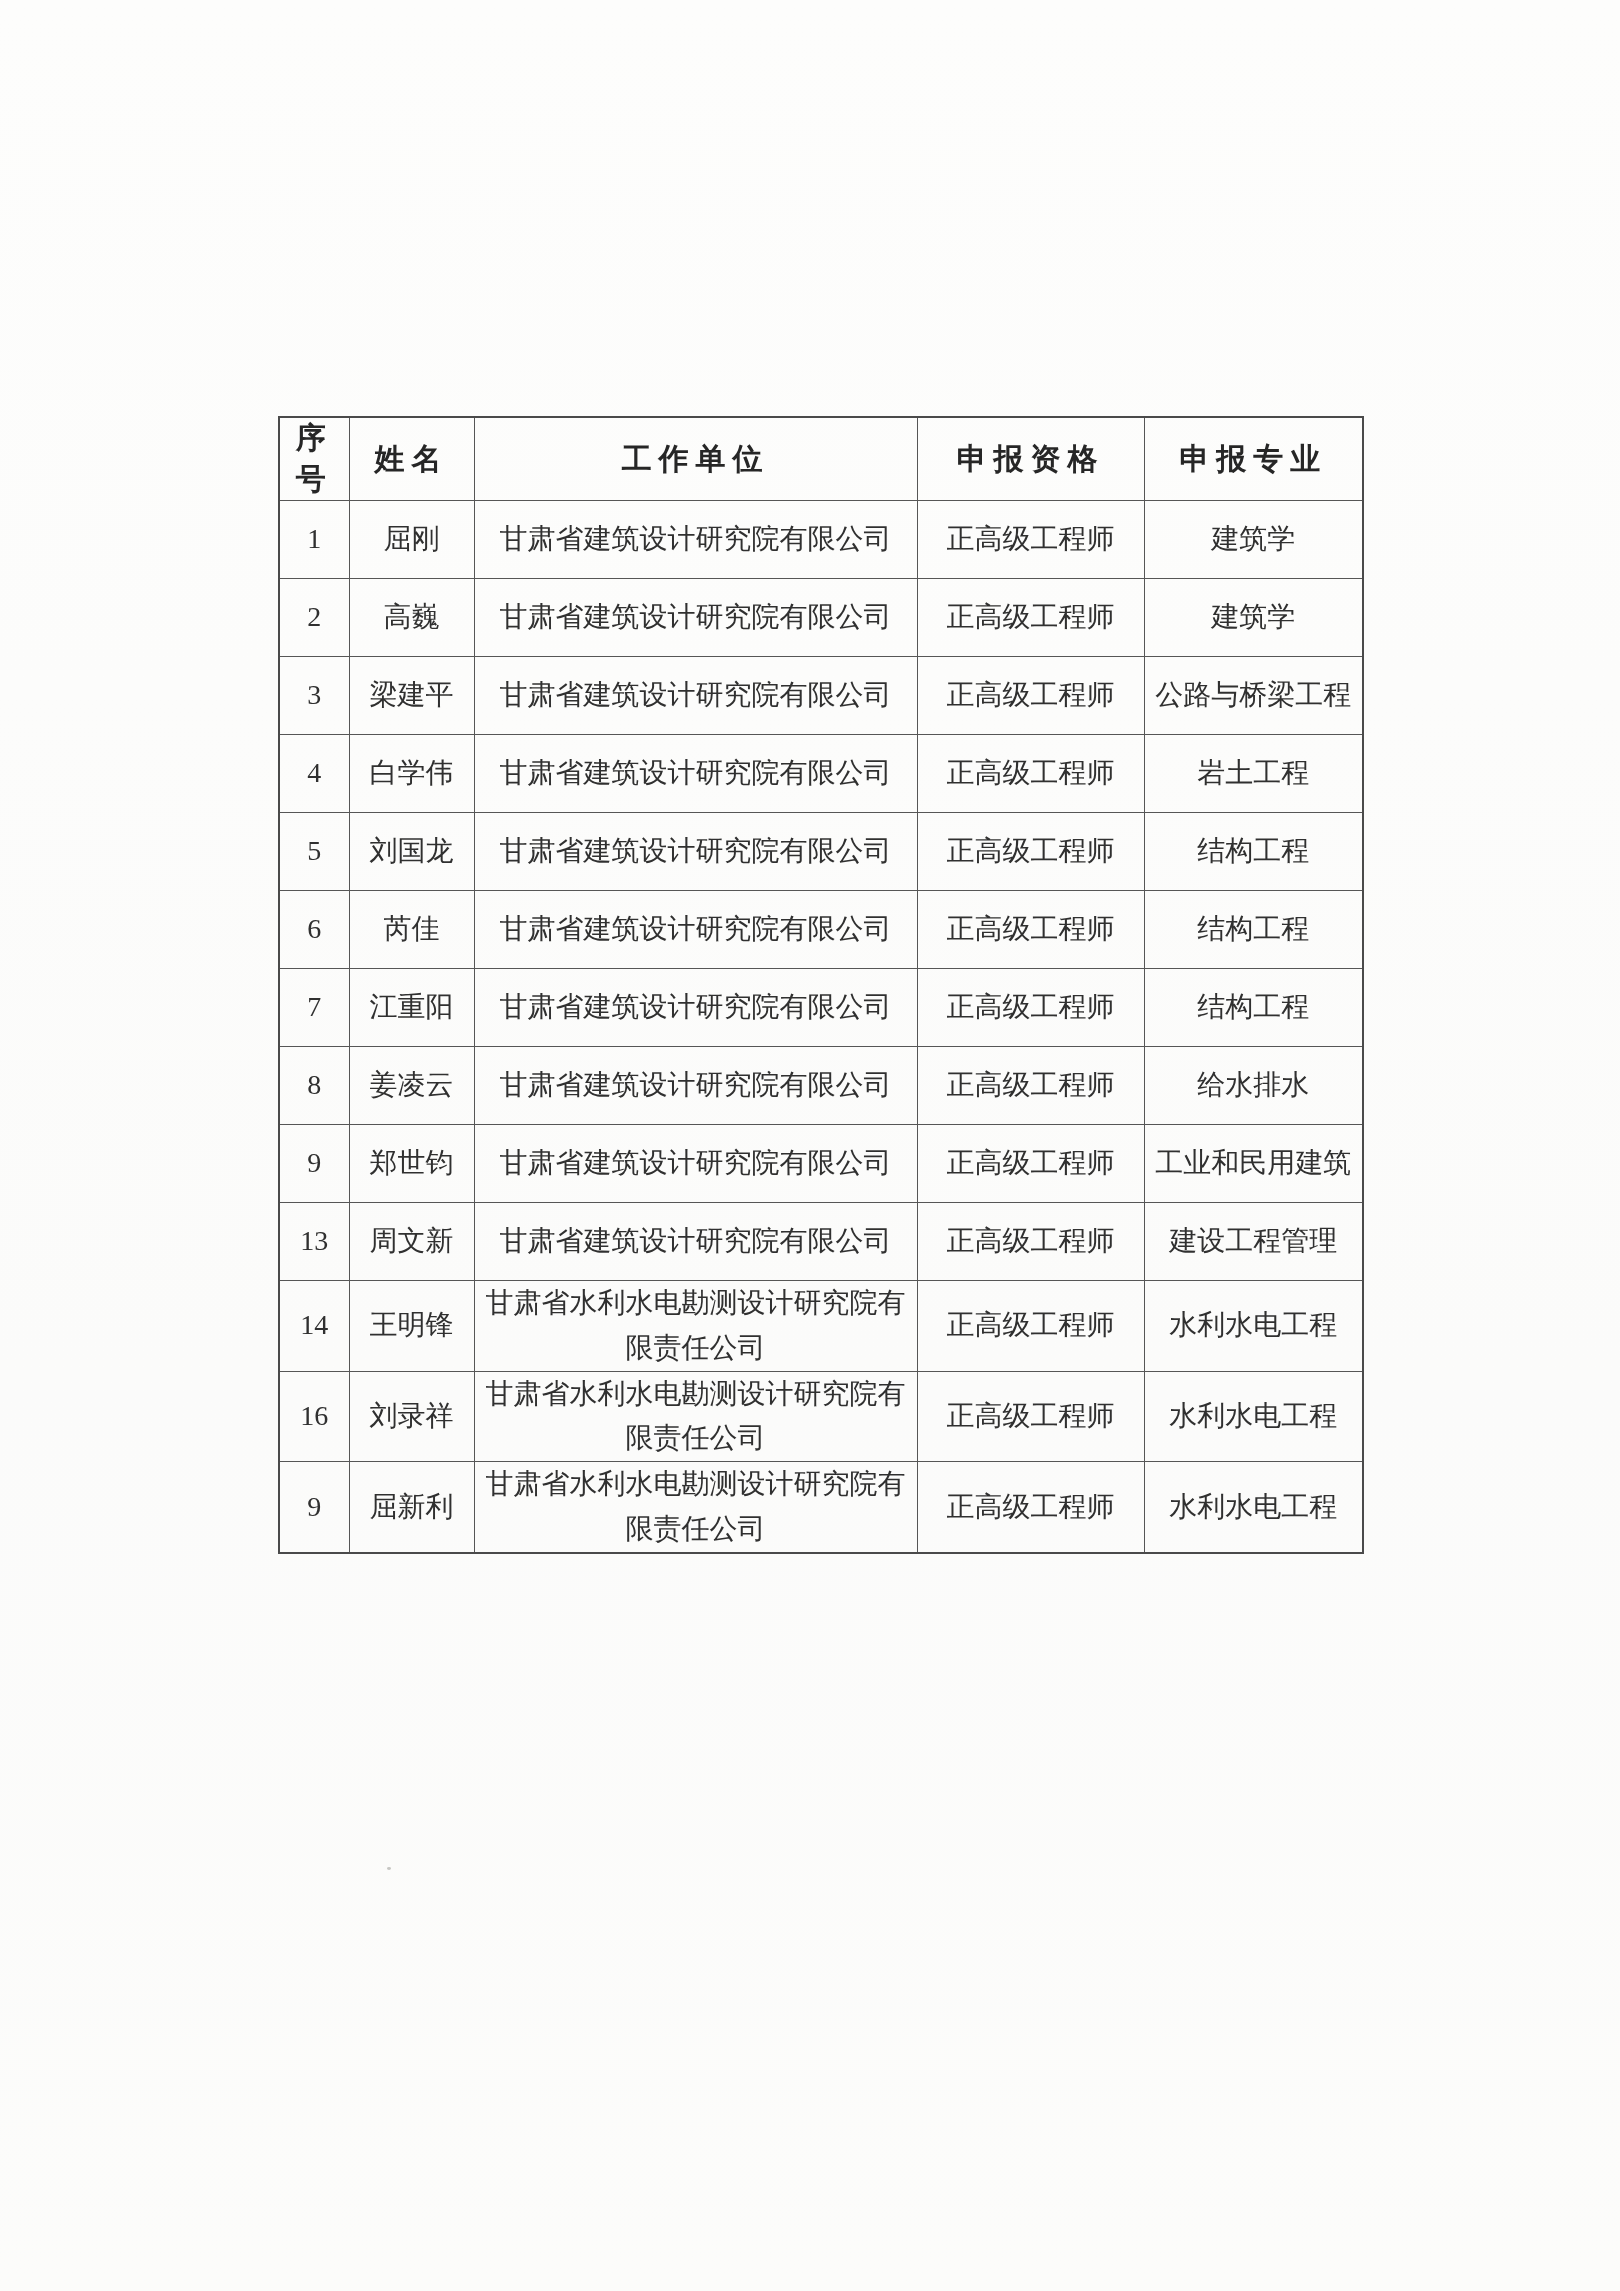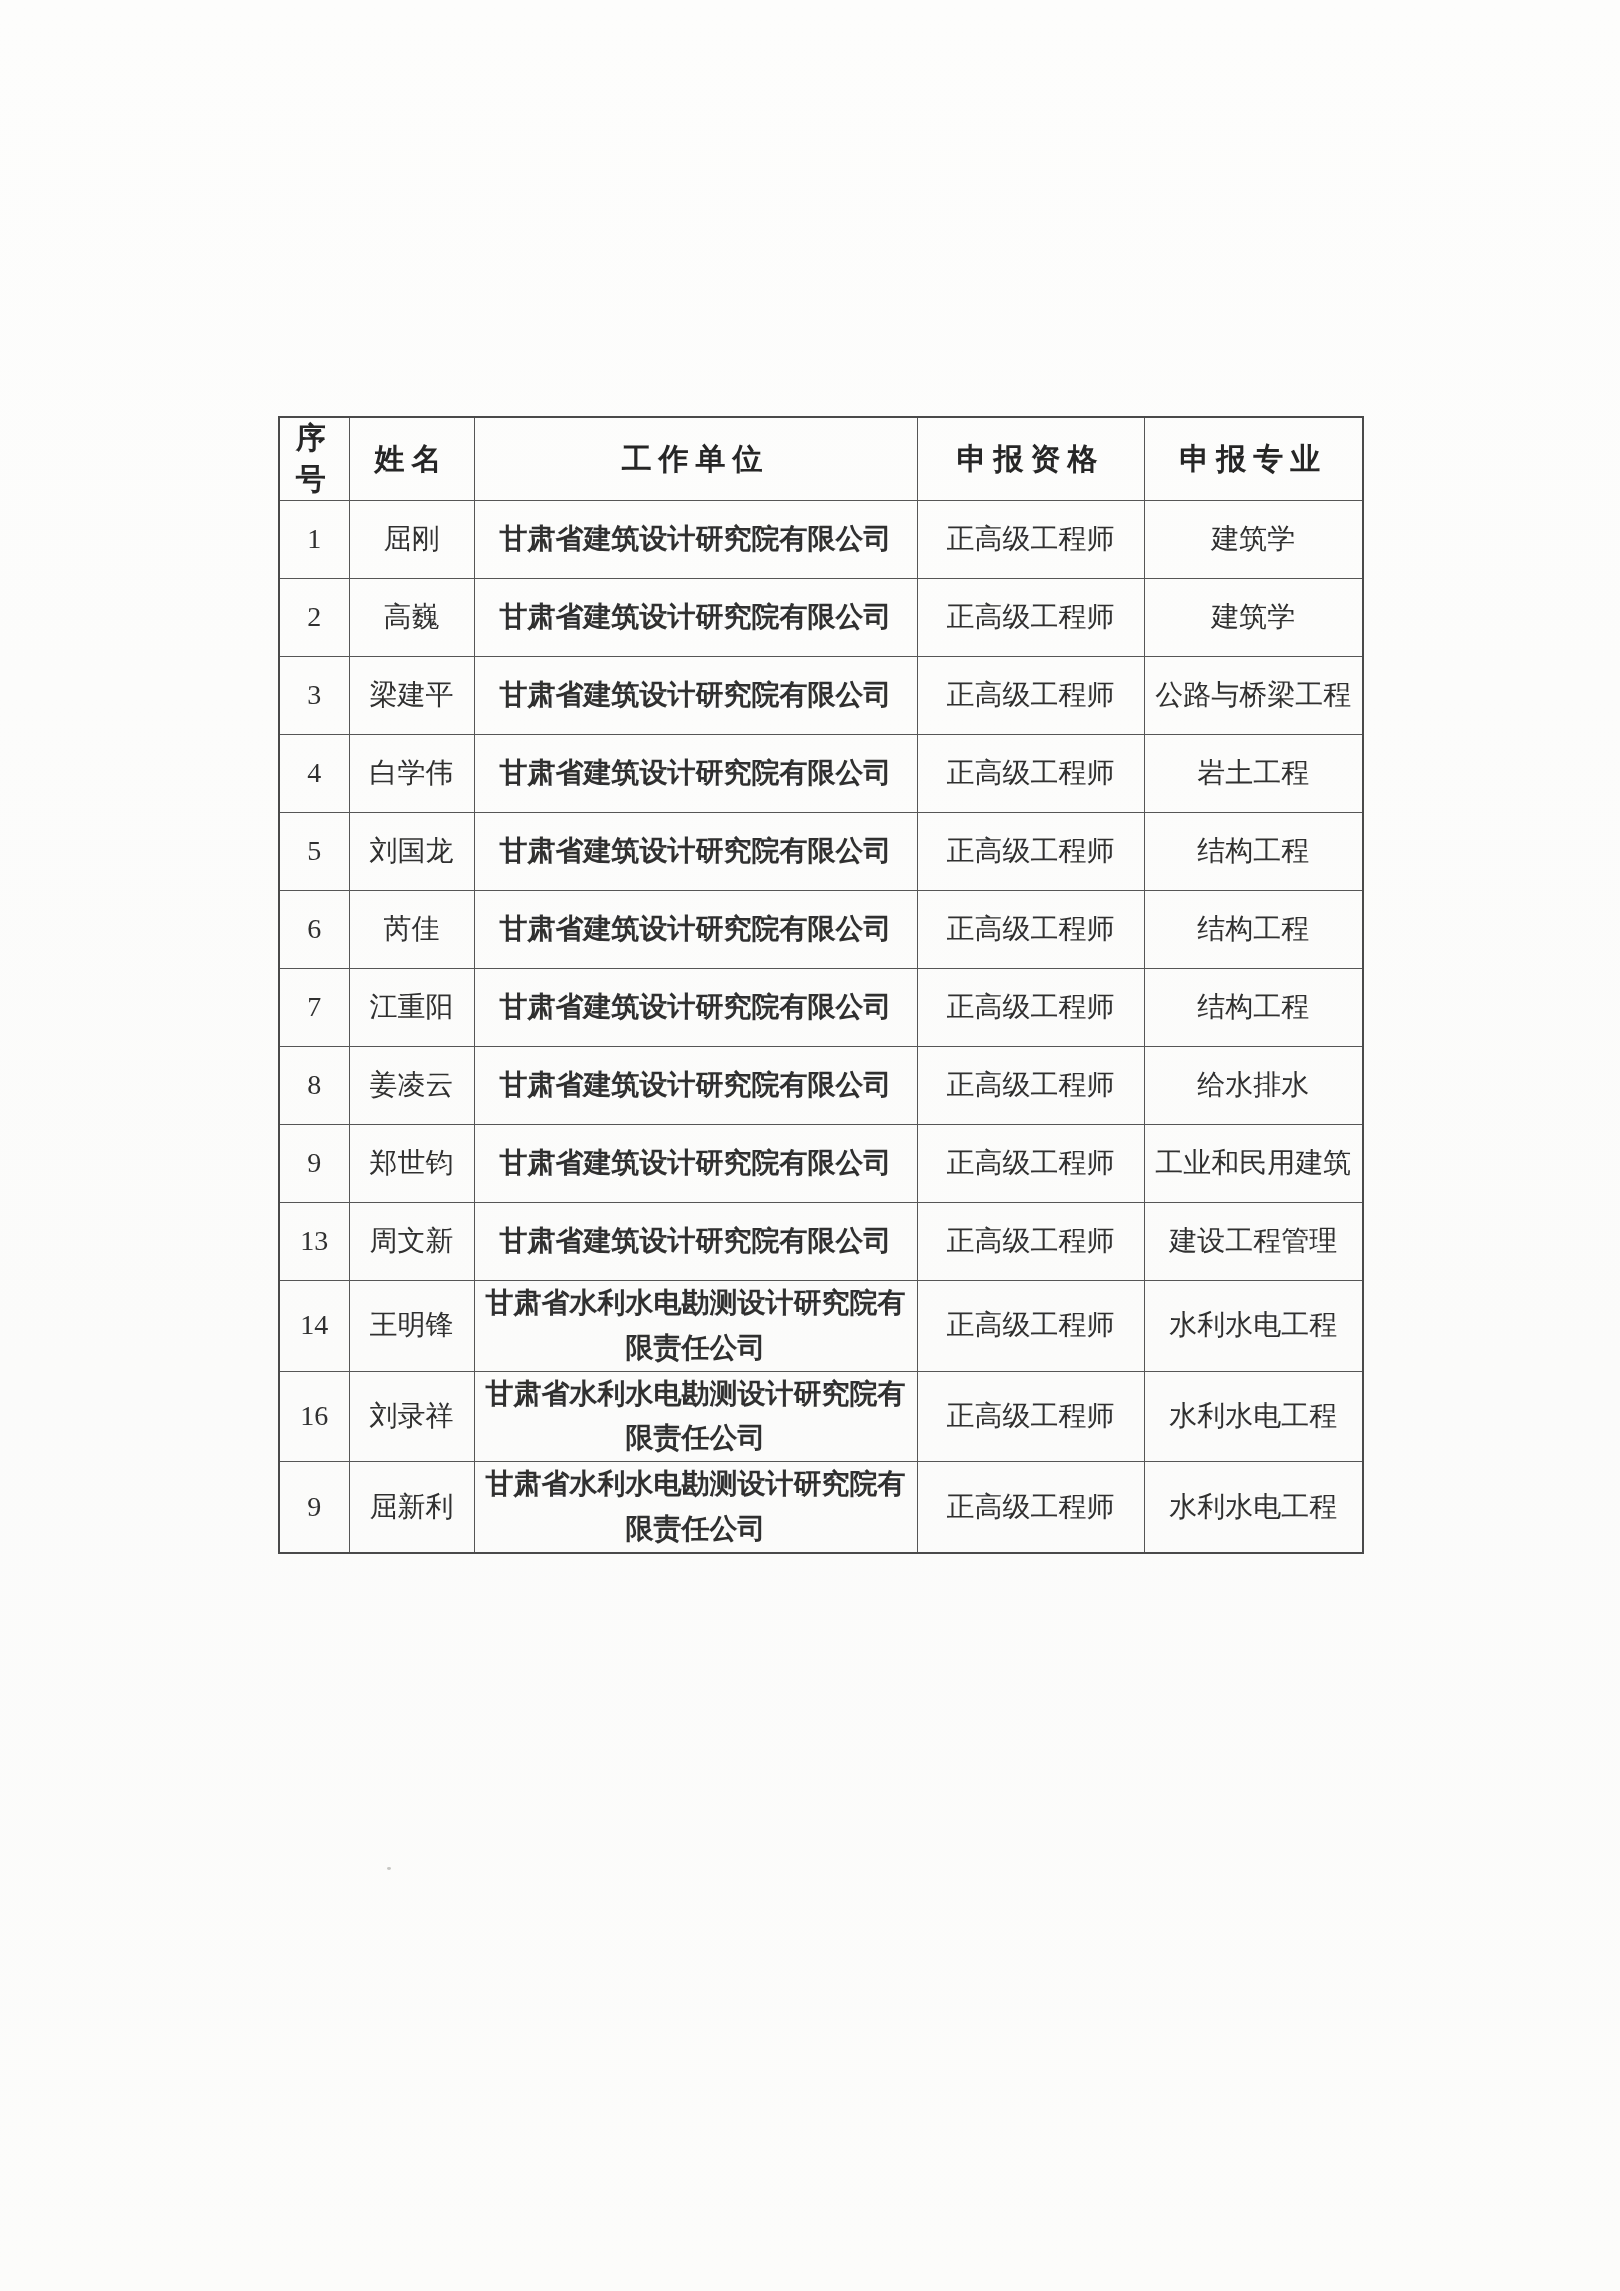--- a/index.html
+++ b/index.html
@@ -56,21 +56,20 @@
   }
   table.roster tr.tall td {
     height: 88px;
   }
   td.idx {
     font-size: 26.5px;
     color: #3a3a3a;
   }
   td.unit {
     font-size: 27.4px;
-    font-weight: bold;
   }
   .speck {
     position: absolute;
     width: 3.9px;
     height: 2.9px;
     background: #9a9a96;
     border-radius: 50%;
     opacity: 0.55;
   }
 </style>

